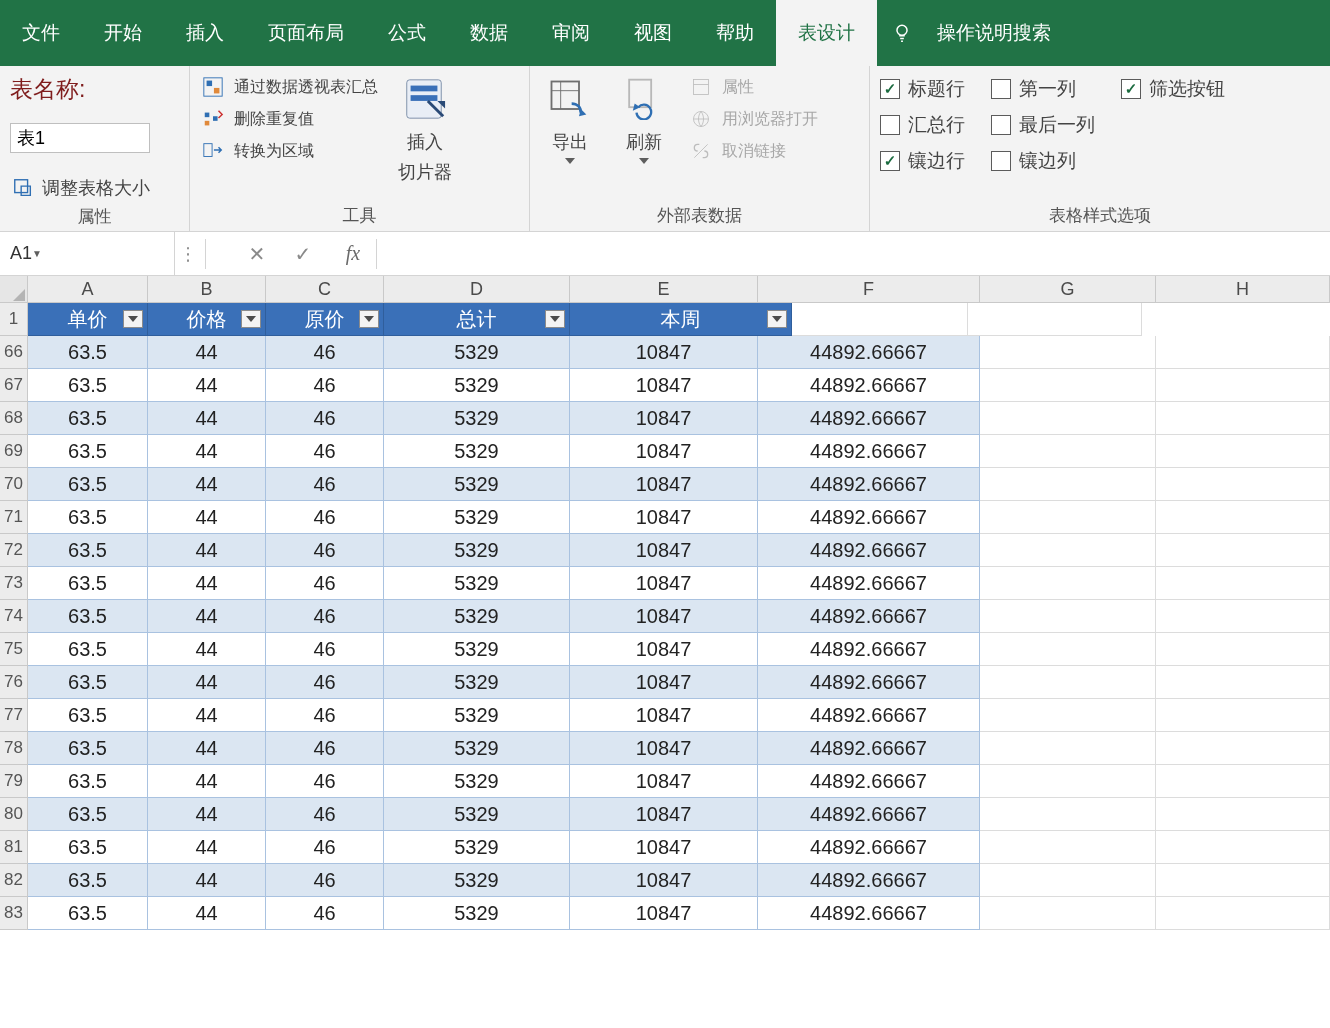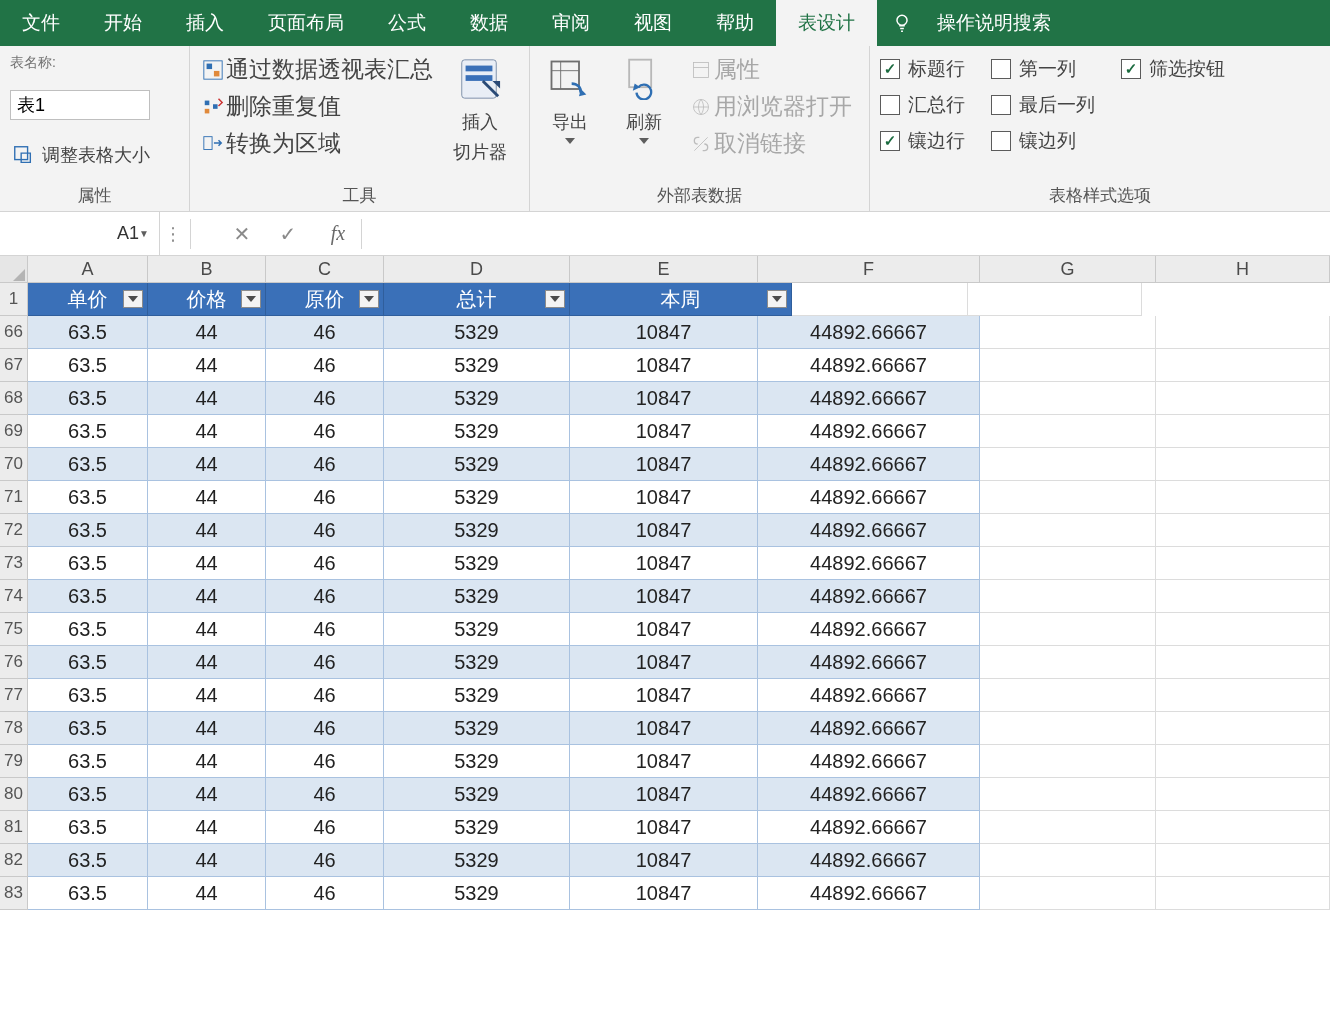--- a/index.html
+++ b/index.html
@@ -9,21 +9,21 @@
     background: #fff;
     color: #333;
     width: 1330px;
     overflow: hidden;
   }
   
   .ribbon-tabs {
     display: flex;
     align-items: center;
     background: #217346;
-    height: 46px;
+    height: 66px;
     color: #fff;
     font-size: 19px;
   }
   .ribbon-tabs .tab {
     padding: 0 22px;
     height: 100%;
     display: flex;
     align-items: center;
     cursor: pointer;
   }
@@ -68,27 +68,27 @@
   .group-content {
     display: flex;
     gap: 14px;
     align-items: flex-start;
     flex: 1;
   }
   .stack { display: flex; flex-direction: column; gap: 6px; }
   .row-item {
     display: flex;
     align-items: center;
-    gap: 0;
+    gap: 8px;
     white-space: nowrap;
-    font-size: 23px;
+    font-size: 16px;
     color: #444;
   }
   .row-item.disabled { color: #a7a7a7; }
-  .table-name-label { font-size: 14px; color: #737373; margin-bottom: 4px;}
+  .table-name-label { font-size: 23px; color: #7f1d1d; margin-bottom: 4px;}
   .table-name-input {
     width: 140px; height: 30px;
     border: 1px solid #bfbfbf;
     background: #fff;
     font-size: 18px;
     padding: 2px 6px;
   }
   .resize-line { display: flex; align-items: center; gap: 6px; margin-top: 8px; font-size: 18px; color:#444;}
   .vbtn {
     display: flex;
@@ -130,23 +130,23 @@
   
   .namebox-row {
     display: flex;
     align-items: center;
     height: 44px;
     border-bottom: 1px solid #d4d4d4;
     background:#fff;
     font-size:18px;
   }
   .name-box {
-    width: 160px; height: 100%;
+    width: 175px; height: 100%;
     border-right: 1px solid #d4d4d4;
-    display:flex; align-items:center; justify-content:flex-end;
+    display:flex; align-items:center; justify-content:flex-start;
     padding: 0 10px;
   }
   .name-box .dd { font-size:10px; color:#5e5e5e;}
   .fx-btns { display:flex; align-items:center; gap:0; margin-left:24px;}
   .fx-btn {
     width:46px; height:100%;
     display:flex; align-items:center; justify-content:center;
     color:#8a8a8a; font-size:20px;
   }
   .fx-label { font-style: italic; font-family: "Times New Roman", serif; color:#6a6a6a; margin-left:8px; font-size:20px;}

